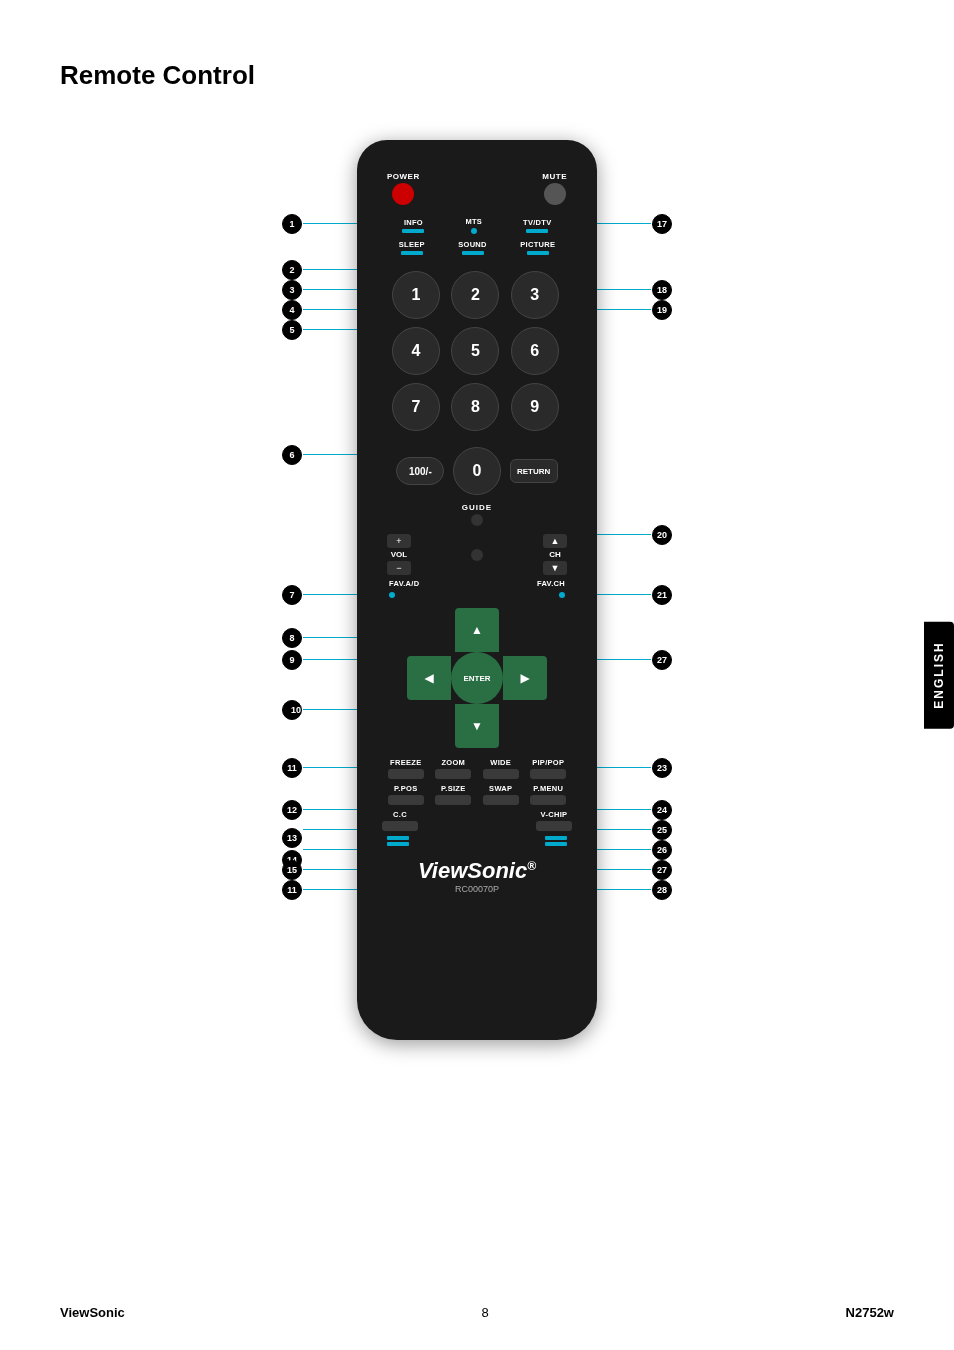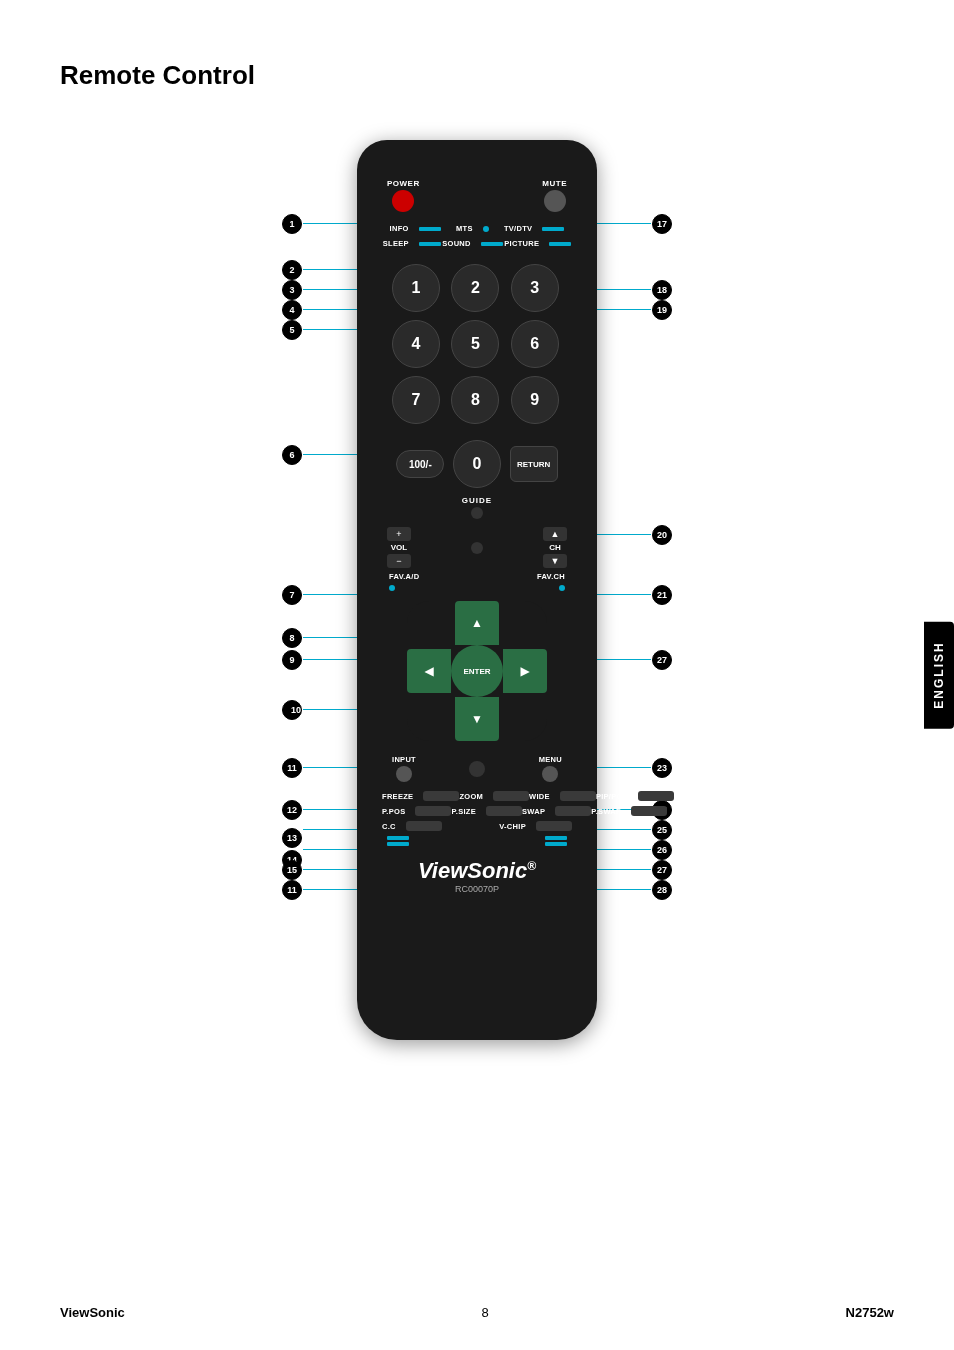--- a/index.html
+++ b/index.html
@@ -40,21 +40,21 @@
       padding: 20px 20px 30px 20px;
       box-shadow: 0 4px 20px rgba(0,0,0,0.4);
     }
 
     
     .top-section {
       display: flex;
       justify-content: space-between;
       align-items: center;
       margin-bottom: 8px;
-      margin-top: 19px;
+      margin-top: 12px;
       padding: 0 10px;
     }
 
     .btn-label {
       color: #fff;
       font-size: 8px;
       text-align: center;
       display: block;
       margin-bottom: 2px;
       font-weight: bold;
@@ -129,21 +129,21 @@
     }
 
     .num-btn-return {
       background: #2a2a2a;
       border: 1px solid #444;
       border-radius: 6px;
       color: #fff;
       font-size: 8px;
       font-weight: bold;
       width: 48px;
-      height: 36px;
+      height: 24px;
       display: flex;
       align-items: center;
       justify-content: center;
       cursor: pointer;
     }
 
     .numpad-bottom {
       display: flex;
       justify-content: space-around;
       align-items: center;
@@ -339,23 +339,23 @@
     .bottom-row {
       display: flex;
       justify-content: space-around;
       align-items: center;
       margin: 5px 0;
       padding: 0 5px;
     }
 
     .bottom-btn-col {
       display: flex;
-      flex-direction: row;
-      align-items: center;
-      gap: 10px;
+      flex-direction: column;
+      align-items: center;
+      gap: 2px;
     }
 
     .flat-btn {
       background: #3a3a3a;
       border-radius: 3px;
       height: 10px;
       width: 36px;
     }
 
     
@@ -668,33 +668,20 @@
         <span class="dpad-arrow">◀</span>
       </div>
       <div class="dpad-right">
         <span class="dpad-arrow">▶</span>
       </div>
       <div class="dpad-center">
         <span class="enter-text">ENTER</span>
       </div>
     </div>
 
-    <div class="input-menu-row">
-      <div class="input-btn">
-        <span class="btn-text">INPUT</span>
-        <span class="small-round-btn"></span>
-      </div>
-      <div style="display:flex; align-items:center; justify-content:center;">
-        <div style="width:16px; height:16px; border-radius:50%; background:#333;"></div>
-      </div>
-      <div class="menu-btn">
-        <span class="btn-text">MENU</span>
-        <span class="small-round-btn"></span>
-      </div>
-    </div>
 
     <div class="bottom-row">
       <div class="bottom-btn-col">
         <span class="btn-text">FREEZE</span>
         <span class="flat-btn"></span>
       </div>
       <div class="bottom-btn-col">
         <span class="btn-text">ZOOM</span>
         <span class="flat-btn"></span>
       </div>
@@ -715,21 +702,21 @@
       </div>
       <div class="bottom-btn-col">
         <span class="btn-text">P.SIZE</span>
         <span class="flat-btn"></span>
       </div>
       <div class="bottom-btn-col">
         <span class="btn-text">SWAP</span>
         <span class="flat-btn"></span>
       </div>
       <div class="bottom-btn-col">
-        <span class="btn-text">P.SWAP</span>
+        <span class="btn-text">P.MENU</span>
         <span class="flat-btn"></span>
       </div>
     </div>
 
     <div class="bottom-row">
       <div class="bottom-btn-col">
         <span class="btn-text">C.C</span>
         <span class="flat-btn"></span>
       </div>
       <div style="flex:1;"></div>

